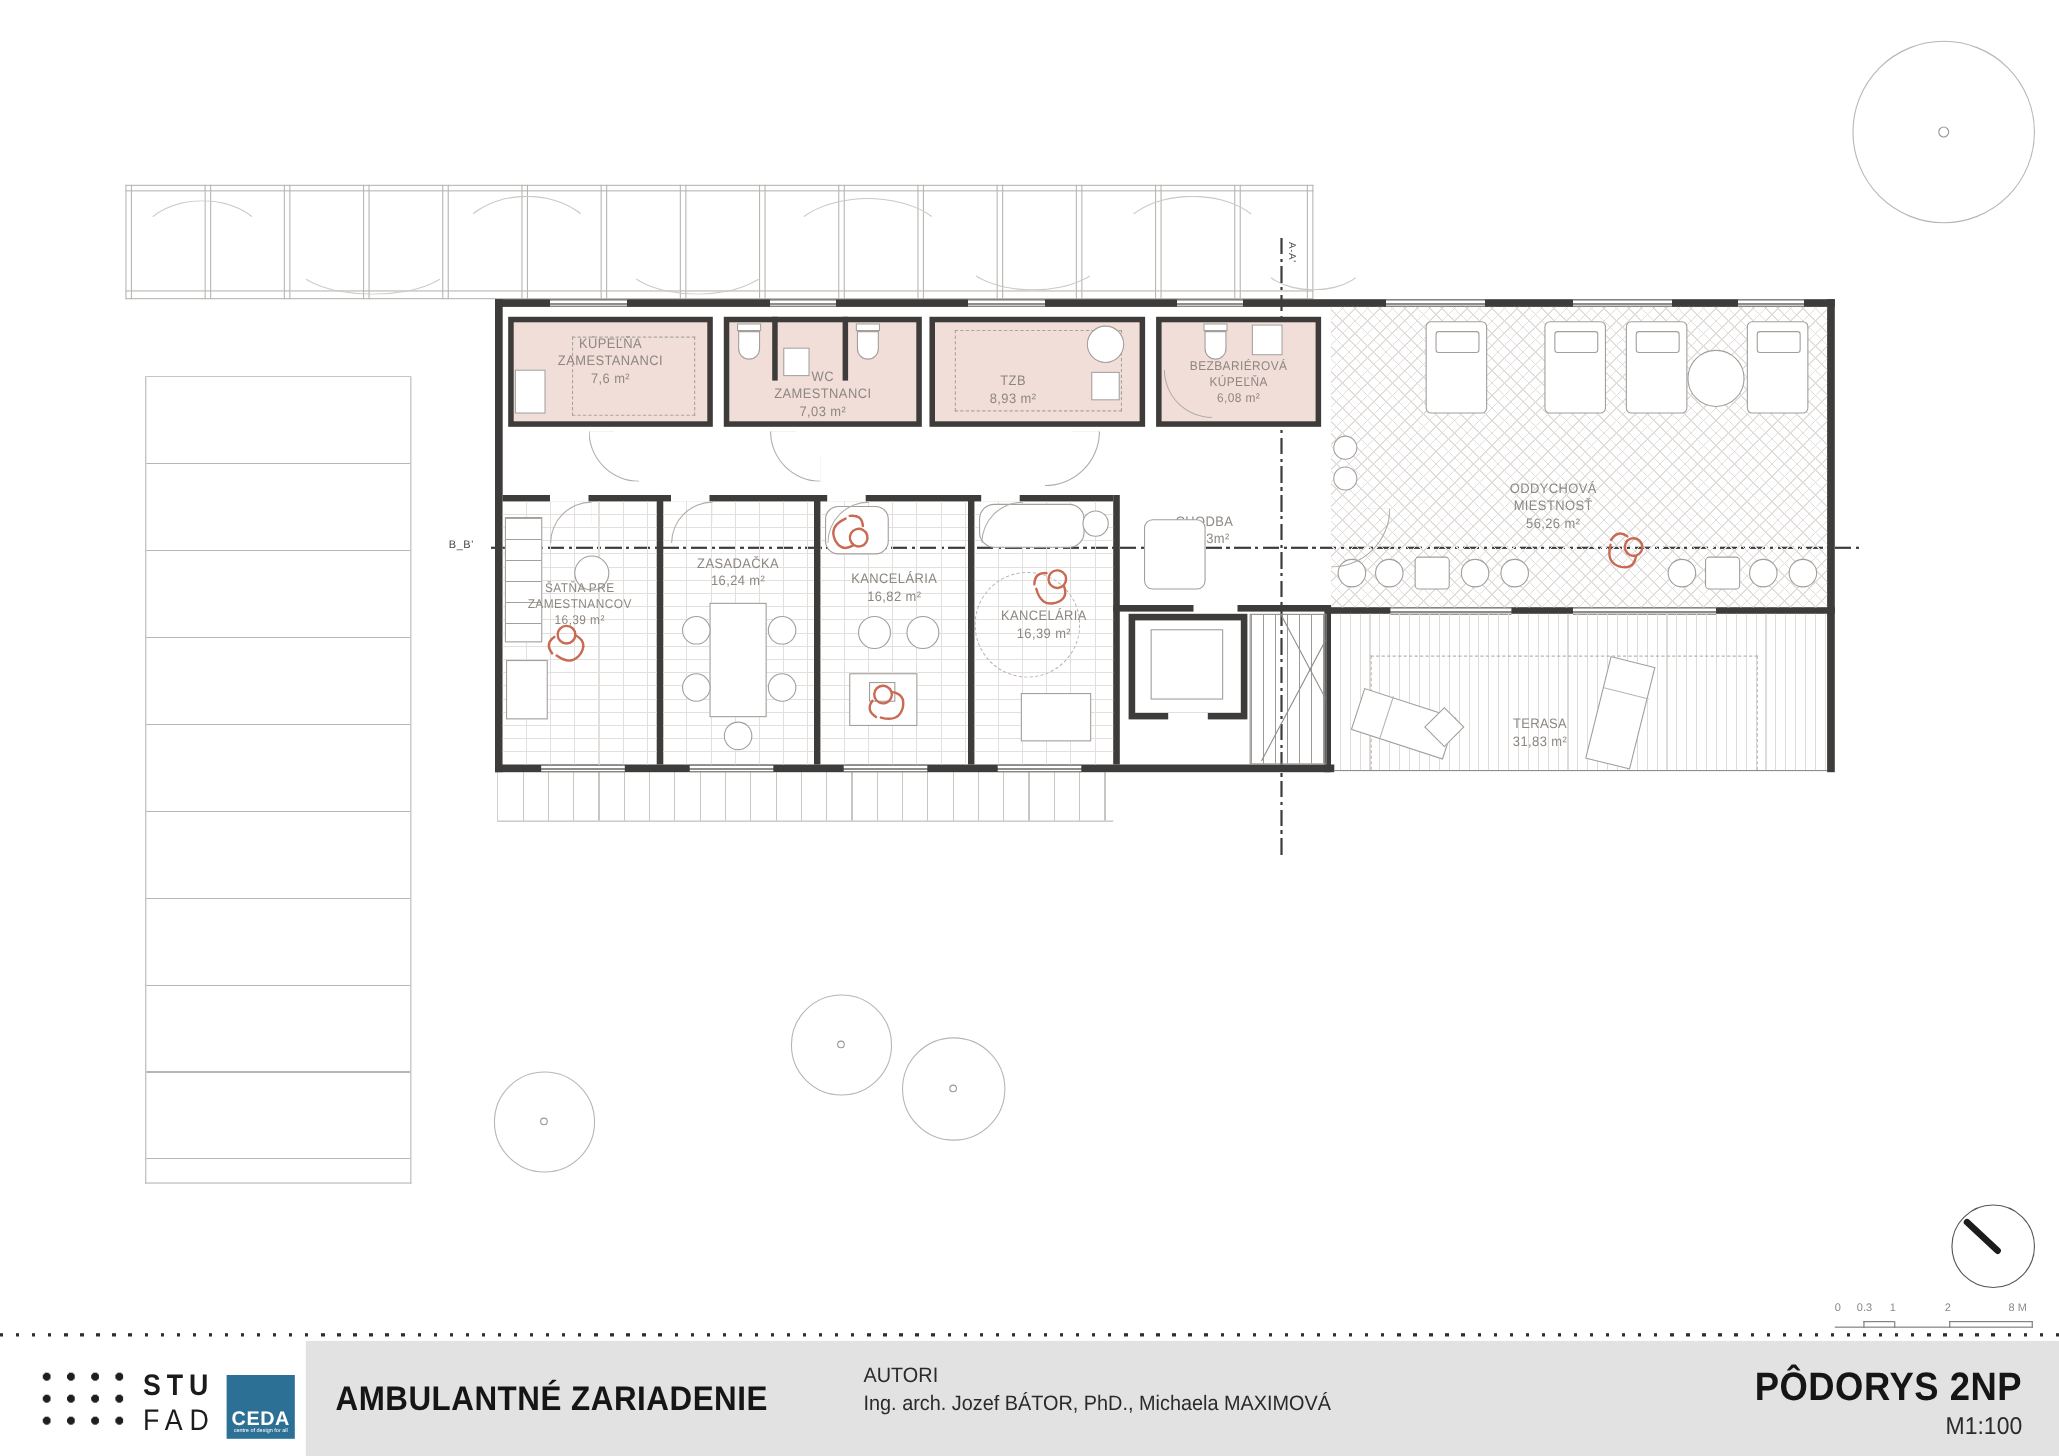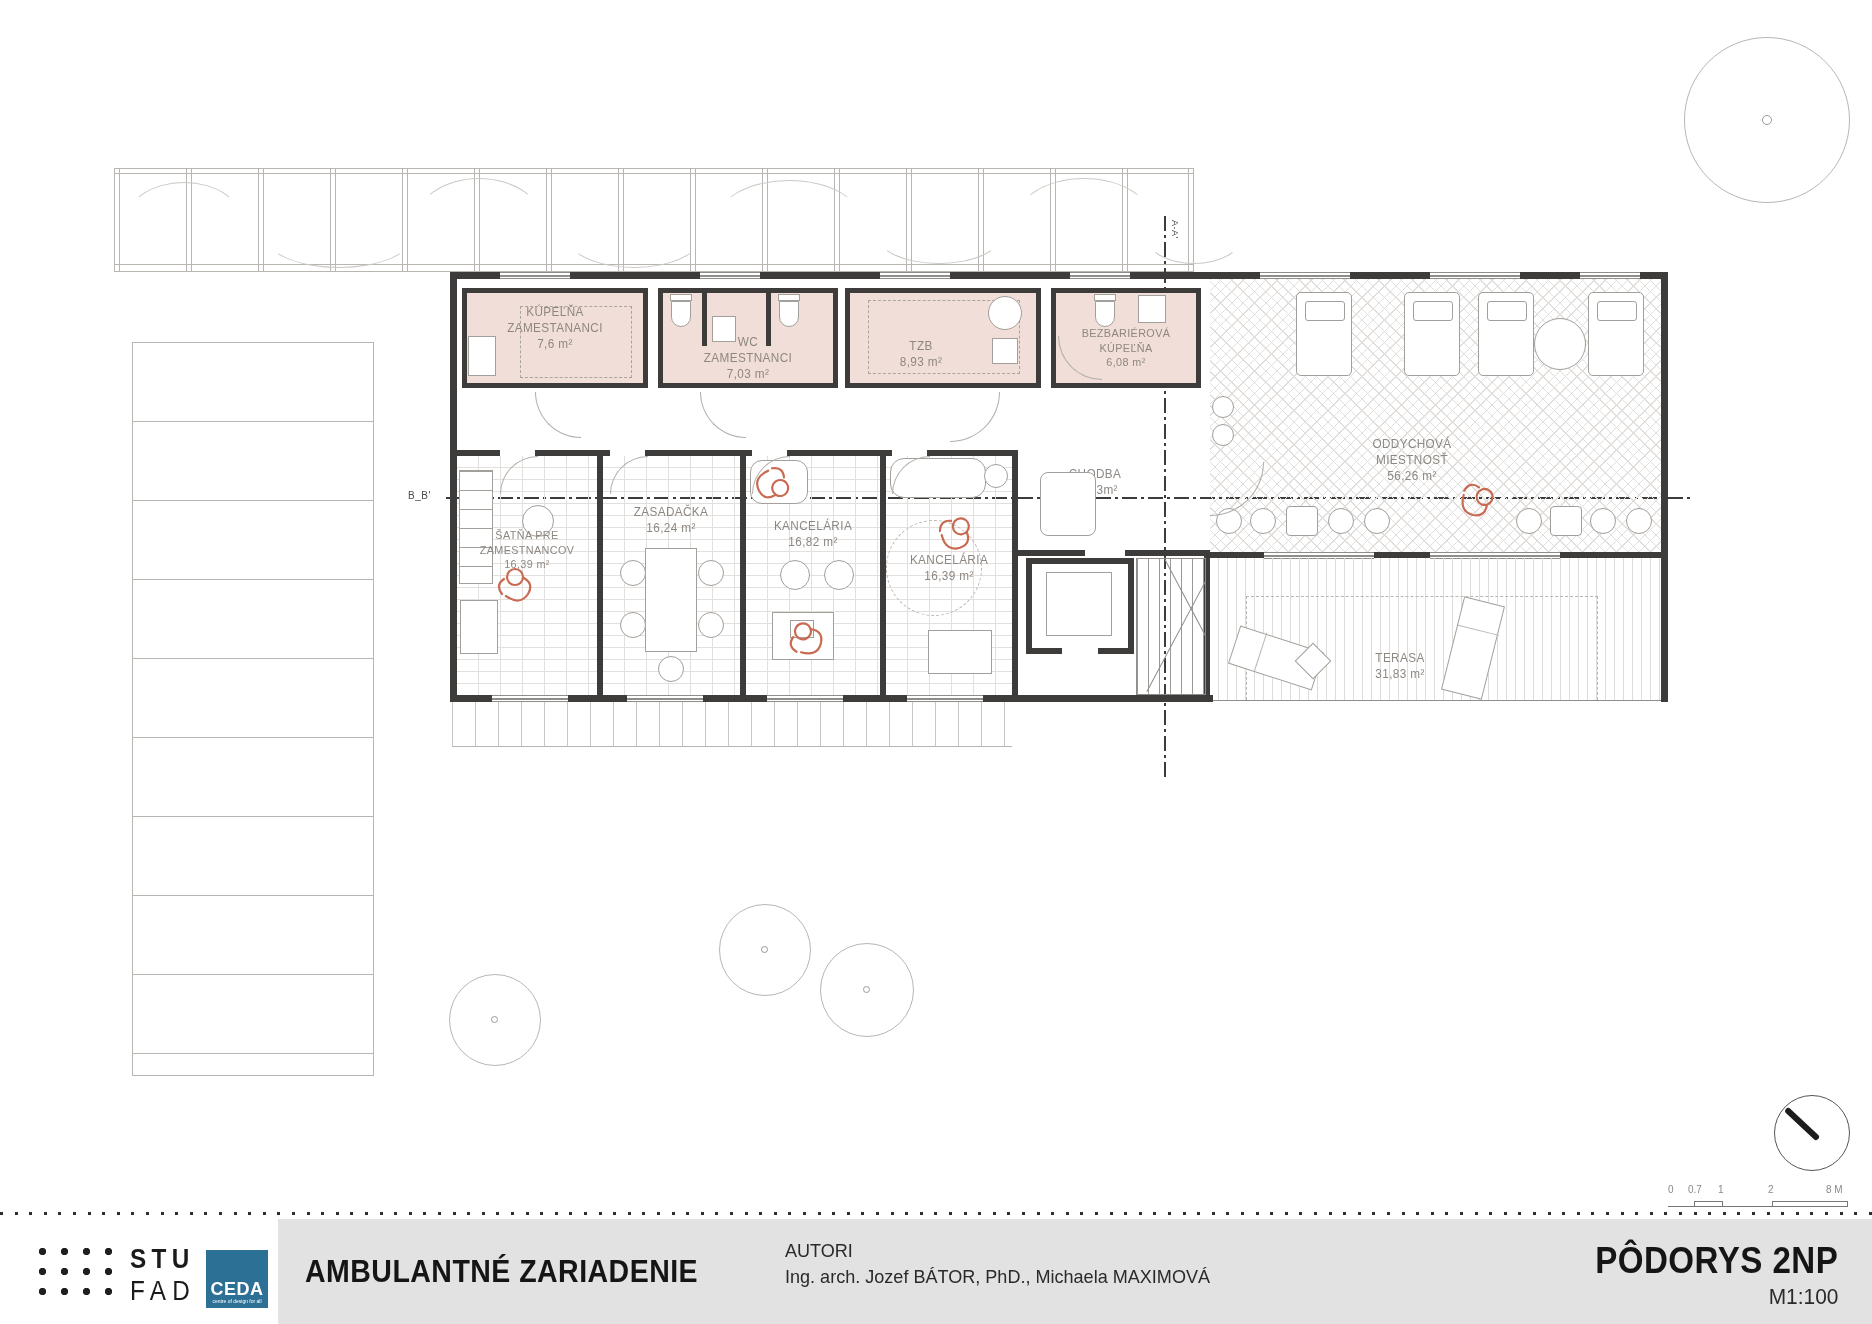--- a/index.html
+++ b/index.html
@@ -310,21 +310,21 @@
         <circle cx="23" cy="17" r="8" fill="none" stroke="#c96a52" stroke-width="2.2"></circle>
         <path d="M10 34 q-7 -9 2 -15 M14 36 q14 10 22 -2 q6 -10 -4 -16" fill="none" stroke="#c96a52" stroke-width="2.2" stroke-linecap="round"></path>
       </svg>
   </div>
 
   <div class="abs circle" style="left:1774px;top:1095px;width:76px;height:76px;border:1.3px solid #555;box-sizing:border-box;"></div>
   <div class="abs" style="left:1786px;top:1106px;width:44px;height:6px;background:#1c1c1c;border-radius:3px;transform:rotate(43deg);transform-origin:left center;"></div>
 
   <div class="abs" style="left:1668px;top:1184px;width:182px;height:28px;">
     <span class="tick" style="left:0;top:0;">0</span>
-    <span class="tick" style="left:20px;top:0;">0.7</span>
+    <span class="tick" style="left:20px;top:0;">0.3</span>
     <span class="tick" style="left:50px;top:0;">1</span>
     <span class="tick" style="left:100px;top:0;">2</span>
     <span class="tick" style="left:158px;top:0;">8 M</span>
     <div class="dline" style="left:0;top:22px;width:180px;height:1px;background:#777;"></div>
     <div class="dline" style="left:26px;top:17px;width:28px;height:1px;background:#777;"></div>
     <div class="dline" style="left:104px;top:17px;width:76px;height:1px;background:#777;"></div>
     <div class="dline" style="left:26px;top:17px;width:1px;height:6px;background:#777;"></div>
     <div class="dline" style="left:54px;top:17px;width:1px;height:6px;background:#777;"></div>
     <div class="dline" style="left:104px;top:17px;width:1px;height:6px;background:#777;"></div>
     <div class="dline" style="left:179px;top:17px;width:1px;height:6px;background:#777;"></div>

